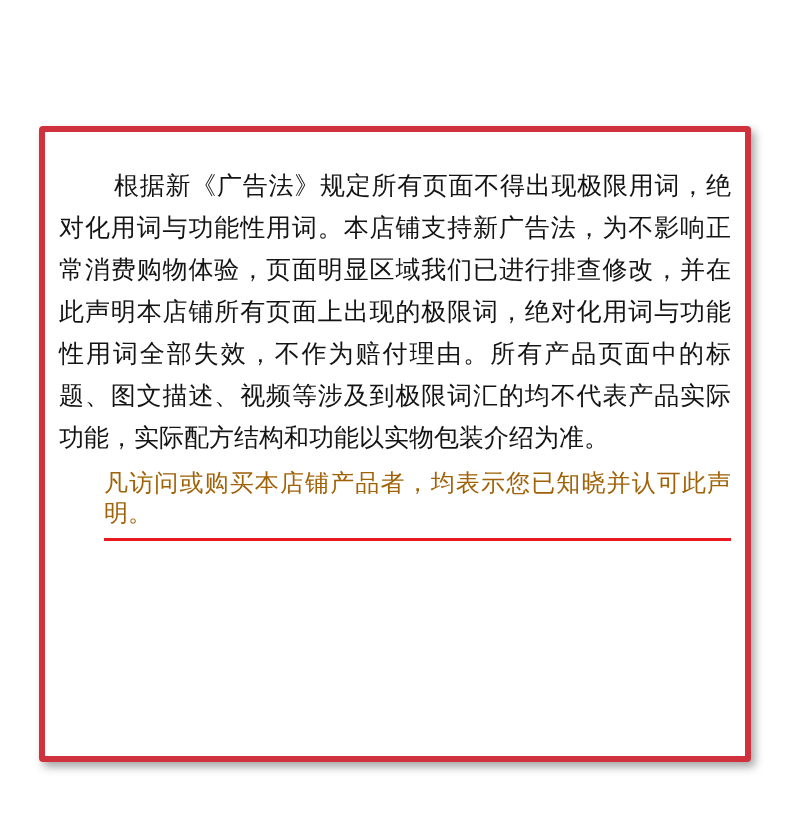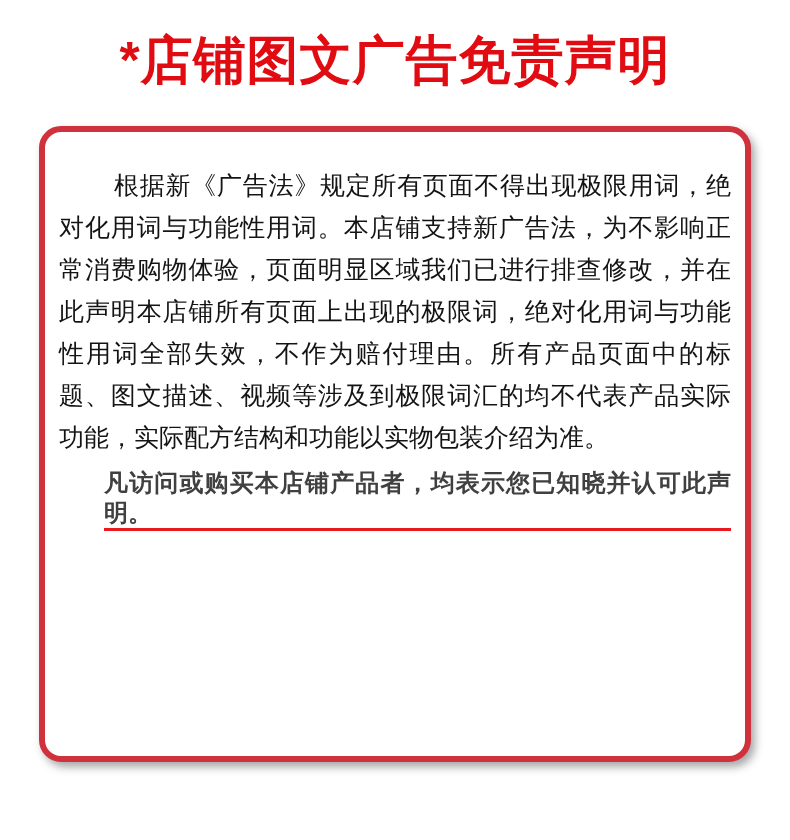--- a/index.html
+++ b/index.html
@@ -31,21 +31,21 @@
     margin: 0;
   }
   .notice-box {
     position: absolute;
     left: 39px;
     top: 126px;
     width: 712px;
     height: 636px;
     box-sizing: border-box;
     border: 6px solid #cf323d;
-    border-radius: 22px;
+    border-radius: 4px;
     background: #ffffff;
     box-shadow: 4px 5px 8px rgba(60, 60, 60, 0.45);
     padding: 32px 14px 0 14px;
   }
   .notice-text {
     font-size: 25px;
     line-height: 42px;
     color: #141414;
     text-align: justify;
     text-justify: inter-character;
@@ -55,32 +55,32 @@
     margin: 0;
     text-indent: 55px;
   }
   .highlight-line {
     margin-top: 10px;
     margin-left: 45px;
   }
   .highlight-text {
     display: inline-block;
     font-size: 24px;
-    font-weight: bold;
-    color: #404040;
+    font-weight: normal;
+    color: #a16207;
     line-height: 30px;
+    padding-bottom: 10px;
     border-bottom: 3px solid #e8191f;
   }
 </style>
 </head>
 <body>
 
 <div class="page">
 
-  <h1 class="title">*店铺图文广告免责声明</h1>
 
   <div class="notice-box">
     <div class="notice-text">
       <p>根据新《广告法》规定所有页面不得出现极限用词，绝对化用词与功能性用词。本店铺支持新广告法，为不影响正常消费购物体验，页面明显区域我们已进行排查修改，并在此声明本店铺所有页面上出现的极限词，绝对化用词与功能性用词全部失效，不作为赔付理由。所有产品页面中的标题、图文描述、视频等涉及到极限词汇的均不代表产品实际功能，实际配方结构和功能以实物包装介绍为准。</p>
       <div class="highlight-line">
         <span class="highlight-text">凡访问或购买本店铺产品者，均表示您已知晓并认可此声明。</span>
       </div>
     </div>
   </div>
 

